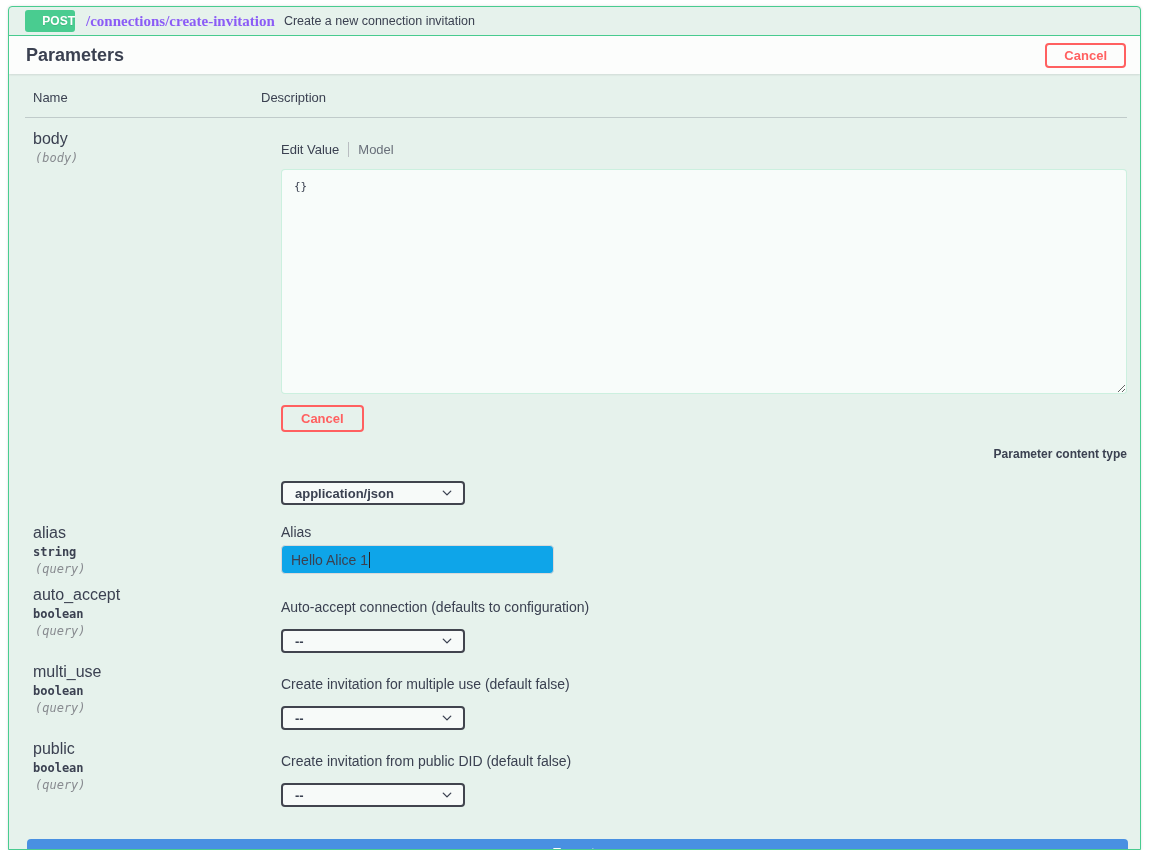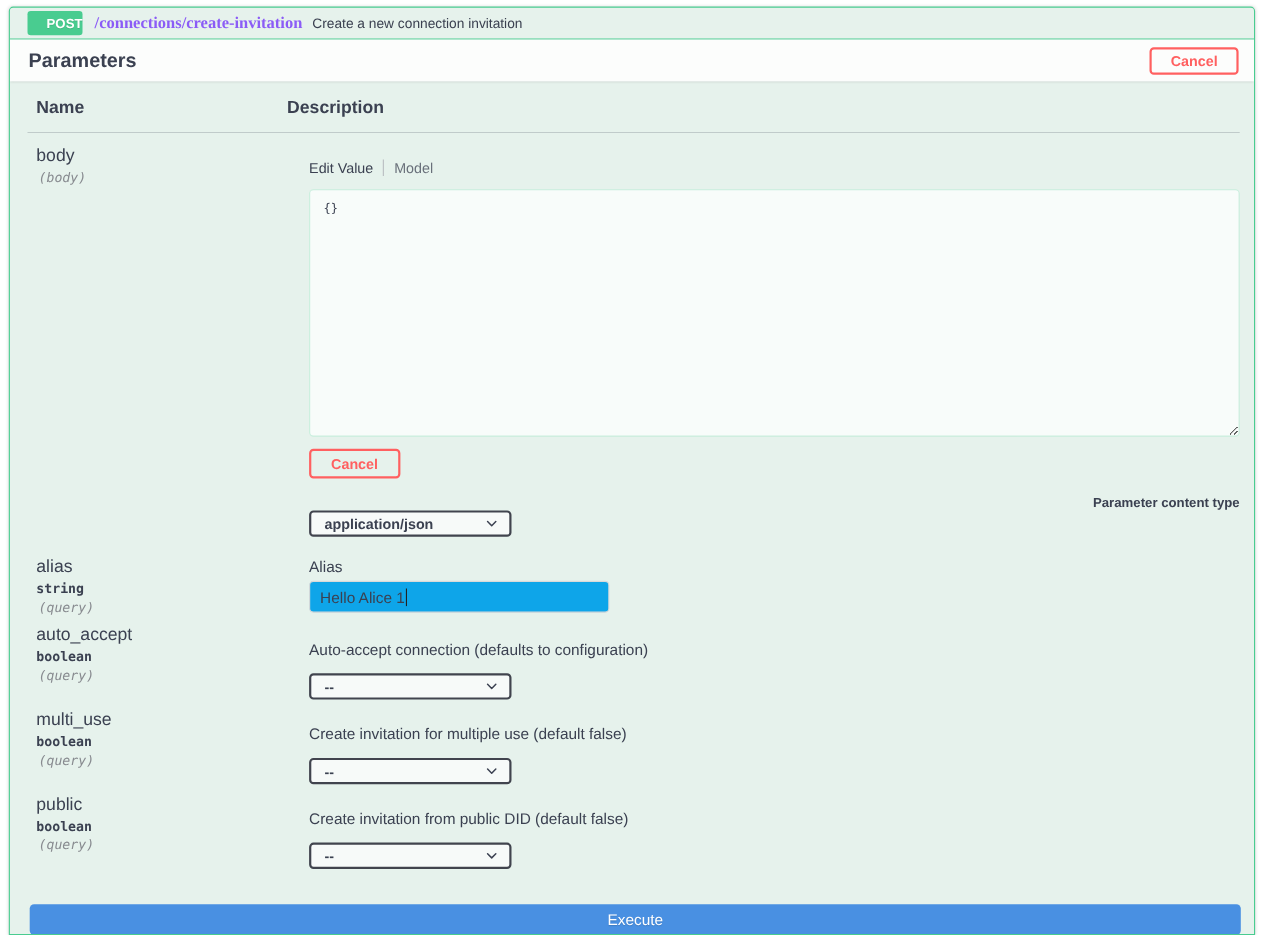--- a/index.html
+++ b/index.html
@@ -46,21 +46,21 @@
   .section-title { font-size:18px; font-weight:bold; color:#3b4151; }
   .btn-cancel {
     background:transparent; border:2px solid #ff6060; color:#ff6060;
     border-radius:4px; font-family:inherit;
     font-size:13px; font-weight:bold;
     padding:3px 17px; cursor:pointer; line-height:15px;
   }
   
   .param-grid { display:grid; grid-template-columns:236px 1fr; padding:0 13px 0 16px;gap:20px; }
   .table-head { padding-top:16px; border-bottom:1px solid rgba(59,65,81,.22); margin:0 13px 0 16px; display:grid; grid-template-columns:236px 1fr; padding-bottom:12px; }
-  .col-label { font-size:16px; font-weight:bold; color:#3b4151; }
+  .col-label { font-size:13px; font-weight:normal; color:#3b4151; }
   .table-head .col-label:first-child { padding-left:8px; }
   .param-name-col { padding-left:8px; }
   .param-name { font-size:16px; color:#3b4151; }
   .param-type {
     font-family:"DejaVu Sans Mono","Liberation Mono",monospace;
     font-size:12px; font-weight:bold; color:#3b4151; margin-top:3px;
   }
   .param-in {
     font-family:"DejaVu Sans Mono","Liberation Mono",monospace;
     font-style:italic; font-size:12px; color:#888b90; margin-top:3px; padding-left:2px;
@@ -75,21 +75,21 @@
     display:block; margin-top:12px; width:100%; height:225px;
     background:#f8fcfa; border:1px solid rgba(73,204,144,.25); border-radius:4px;
     font-family:"DejaVu Sans Mono","Liberation Mono",monospace;
     font-size:11px; color:#3b4151; padding:10px 12px;
     resize:both; outline:none;
   }
   .btn-cancel.small { margin-top:11px; padding:4px 18px; }
   .content-type-block { margin-top:15px;text-align:right; }
   .content-type-label { font-size:12px; font-weight:bold; color:#3b4151; }
   .ui-select {
-    margin-top:0; width:184px; height:24px;
+    margin-top:20px; width:184px; height:24px;
     background:#f7faf9; border:2px solid #41444e; border-radius:4px;
     display:flex; align-items:center; justify-content:space-between;
     padding:0 10px 0 12px; font-size:13px; font-weight:bold; color:#3b4151;
     cursor:pointer;
   }
   .chev { width:12px; height:12px; flex:0 0 auto; }
   
   .row-q { margin-top:0; }
   .row-alias { padding-top:19px; }
   .desc-plain { font-size:14px; color:#3b4151; }

